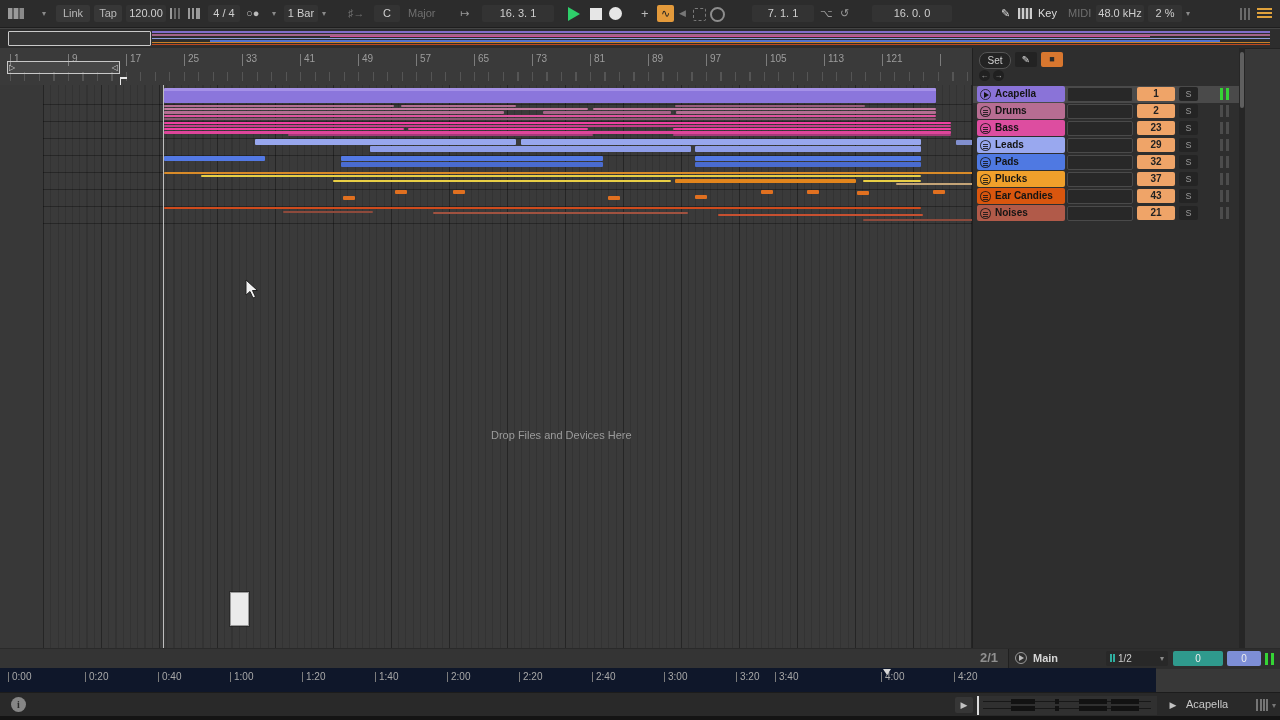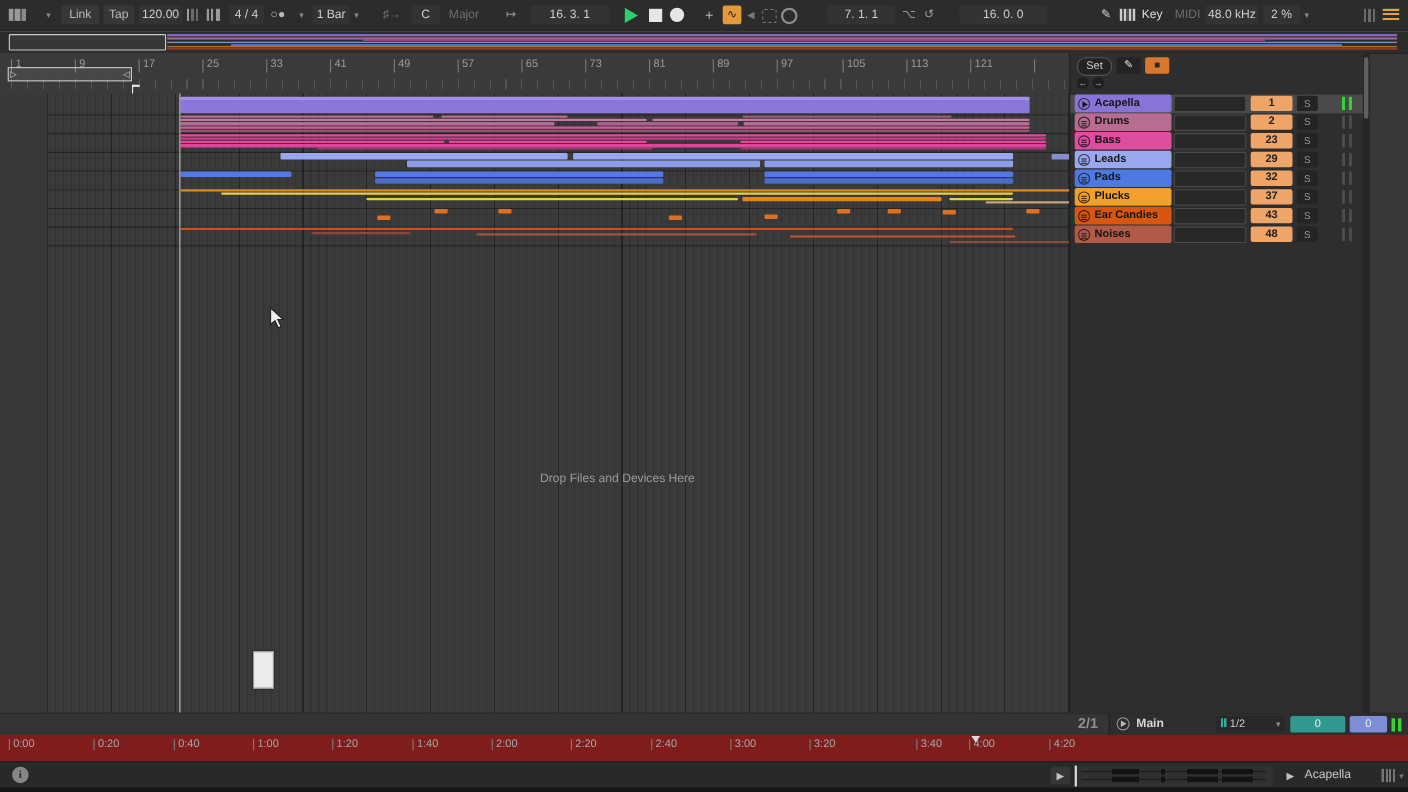--- a/index.html
+++ b/index.html
@@ -90,21 +90,21 @@
   #main-quant{position:absolute;left:97px;top:2px;width:62px;height:15px;background:#282828;border-radius:2px;color:#ccc;font-size:10px;line-height:15px;}
   #main-quant .qbars{display:inline-block;width:5px;height:8px;margin:0 3px 0 4px;
     background:linear-gradient(90deg,#2fae9f 0 2px,transparent 2px 3px,#2fae9f 3px 5px);}
   #main-quant .caret{float:right;margin-right:4px;}
   #main-vol{position:absolute;left:164px;top:2px;width:50px;height:15px;background:#2f9a8d;border-radius:2px;color:#eee;font-size:10px;text-align:center;line-height:15px;}
   #main-pan{position:absolute;left:218px;top:2px;width:34px;height:15px;background:#7d8ed6;border-radius:2px;color:#eee;font-size:10px;text-align:center;line-height:15px;}
   #main-meter{position:absolute;left:256px;top:4px;width:9px;height:12px;
     background:linear-gradient(90deg,#35d435 0 3px,transparent 3px 6px,#35d435 6px 9px);}
 
   
-  #time-ruler{position:absolute;left:0;top:668px;width:1280px;height:24px;background:#7f1d1d;}
+  #time-ruler{position:absolute;left:0;top:668px;width:1156px;height:24px;background:#0f172a;}
   .time-lab{position:absolute;top:4px;font-size:10px;color:#a8a8a8;border-left:1px solid #7c7c7c;padding-left:3px;line-height:10px;}
   #tr-right{position:absolute;left:1008px;top:0;width:272px;height:24px;background:#2e2e2e;border-left:1px solid #202020;}
   #wave-zoom-icon{position:absolute;left:6px;top:3px;width:20px;height:15px;background:#c05a1e;border-radius:2px;
      background-image:linear-gradient(90deg,transparent 0 3px,#5a2a0d 3px 4px,transparent 4px 6px,#5a2a0d 6px 8px,transparent 8px 10px,#5a2a0d 10px 11px,transparent 11px 13px,#5a2a0d 13px 15px,transparent 15px);}
   #zoom-level{position:absolute;left:30px;top:3px;width:32px;height:15px;background:#1e564f;border-radius:2px;color:#d8f3ef;font-size:10px;text-align:center;line-height:15px;}
   #h-btn,#w-btn{position:absolute;top:3px;width:15px;height:15px;background:#262626;border-radius:2px;color:#bbb;font-size:10px;text-align:center;line-height:15px;}
   #h-btn{left:68px;} #w-btn{left:88px;}
   #end-marker{position:absolute;left:883px;top:1px;width:0;height:0;border-top:6px solid #d8d8d8;border-left:4px solid transparent;border-right:4px solid transparent;}
 
   
@@ -370,21 +370,21 @@
           <div class="tnum">43</div>
           <div class="tsolo">S</div>
           <div class="tmeter"></div>
         </div>
         <div class="trow" style="top: 119px;">
           <div class="tname" style="background: rgb(177, 90, 73);">
             <div class="ticon lines"></div>
             <div class="tlabel">Noises</div>
           </div>
           <div class="tslider"></div>
-          <div class="tnum">48</div>
+          <div class="tnum">21</div>
           <div class="tsolo">S</div>
           <div class="tmeter"></div>
         </div>
       </div>
     <div id="panel-scroll">
       <div id="panel-scroll-thumb"></div>
     </div>
   </div>
 
   <div id="main-row">
@@ -405,21 +405,21 @@
         <div class="time-lab" style="left: 85px;">0:20</div>
         <div class="time-lab" style="left: 158px;">0:40</div>
         <div class="time-lab" style="left: 230px;">1:00</div>
         <div class="time-lab" style="left: 302px;">1:20</div>
         <div class="time-lab" style="left: 375px;">1:40</div>
         <div class="time-lab" style="left: 447px;">2:00</div>
         <div class="time-lab" style="left: 519px;">2:20</div>
         <div class="time-lab" style="left: 592px;">2:40</div>
         <div class="time-lab" style="left: 664px;">3:00</div>
         <div class="time-lab" style="left: 736px;">3:20</div>
-        <div class="time-lab" style="left: 833px; text-align: center;">3:40</div>
+        <div class="time-lab" style="left: 775px; text-align: center;">3:40</div>
         <div class="time-lab" style="left: 881px;">4:00</div>
         <div class="time-lab" style="left: 954px;">4:20</div>
       </div>
     <div id="end-marker"></div>
   </div>
 
   <div id="status-bar">
     <div id="info-icon">i</div>
     <div class="mini-play" style="left:955px;">▶</div>
     <div id="preview-wave">

